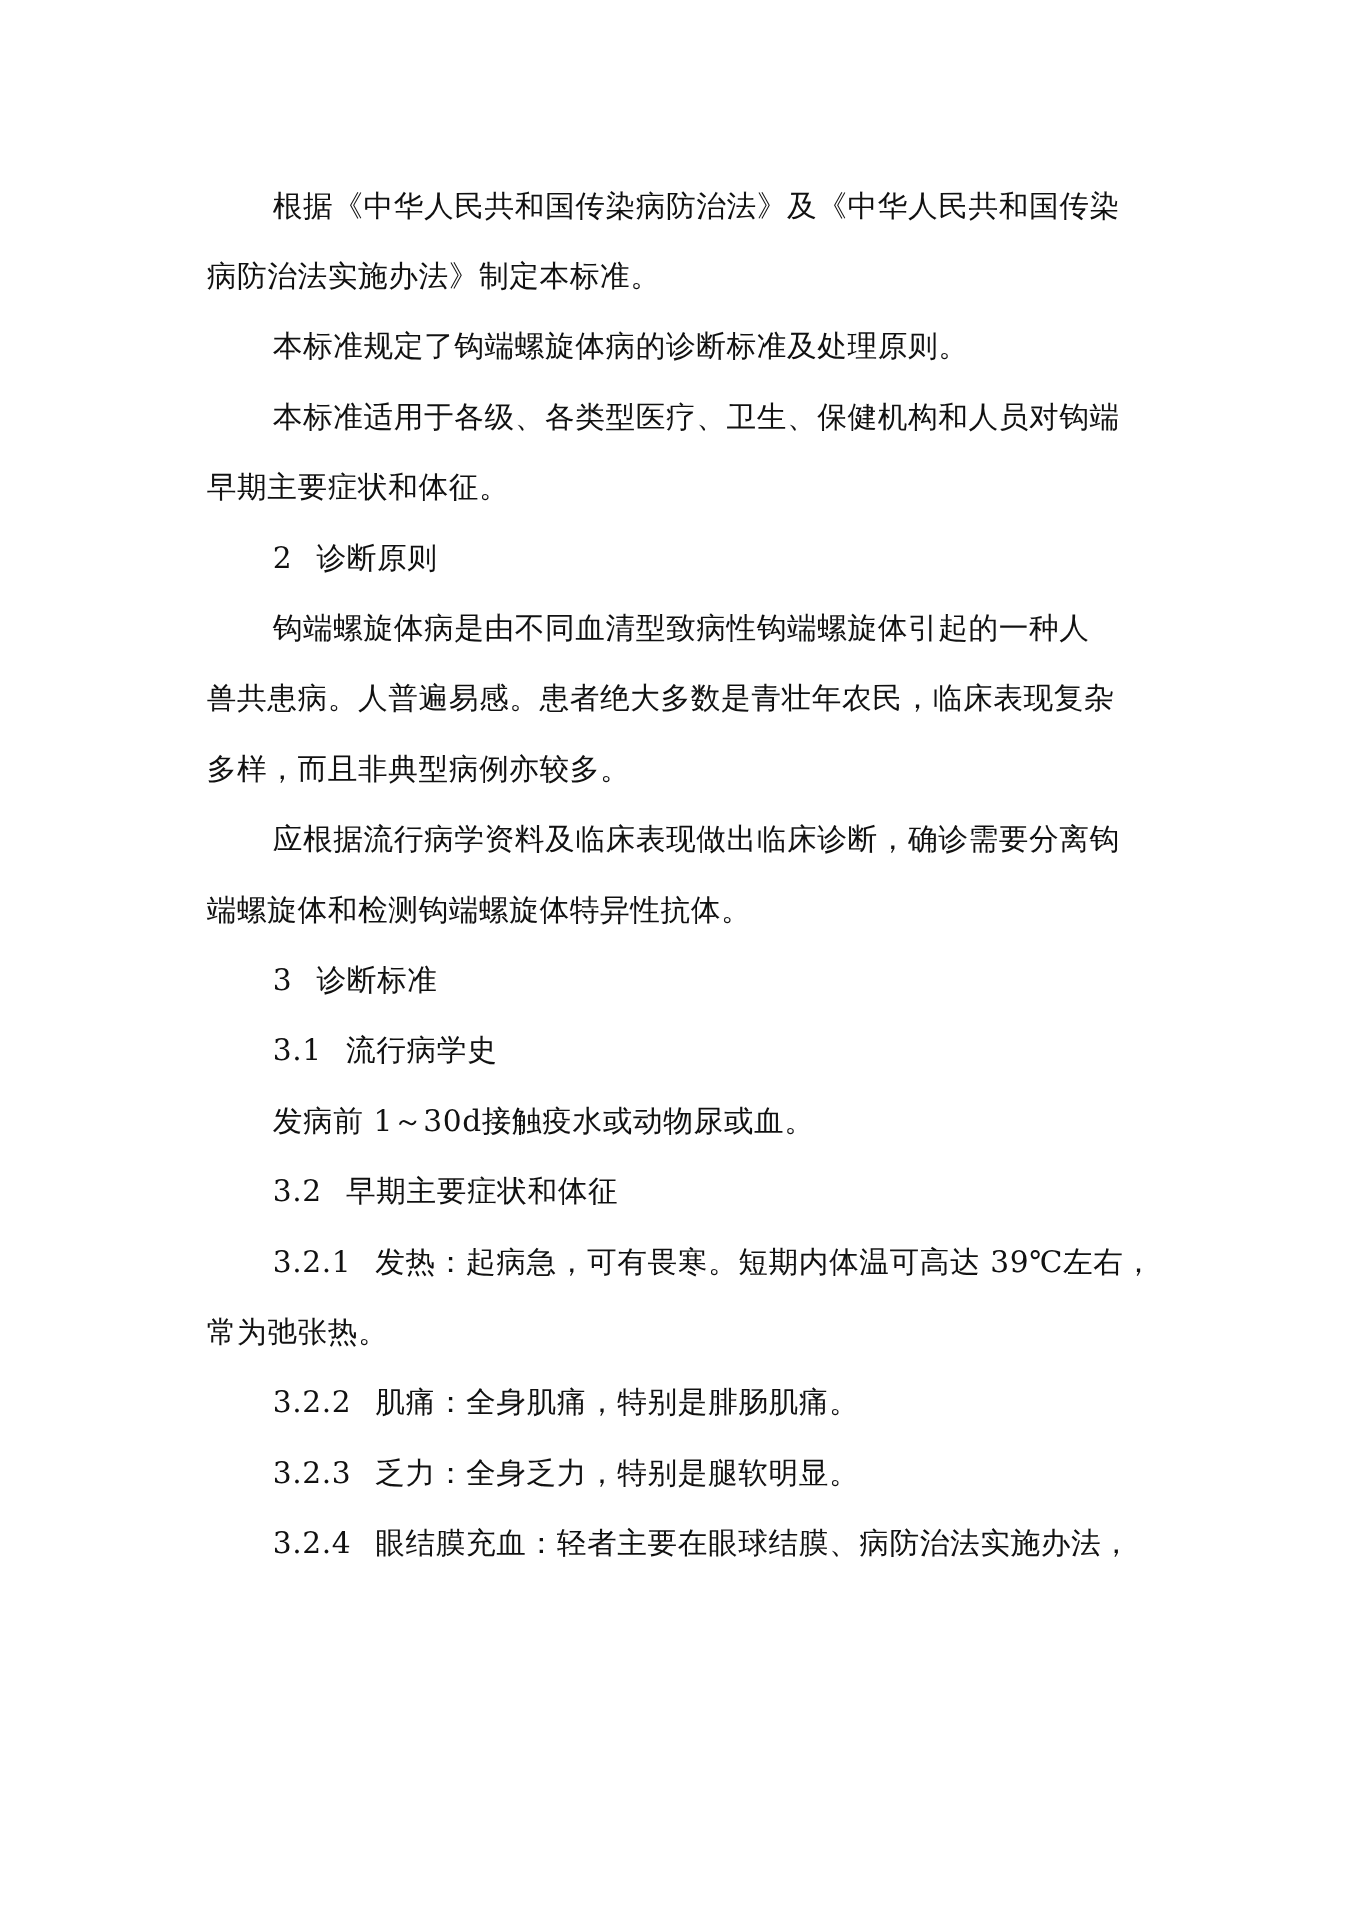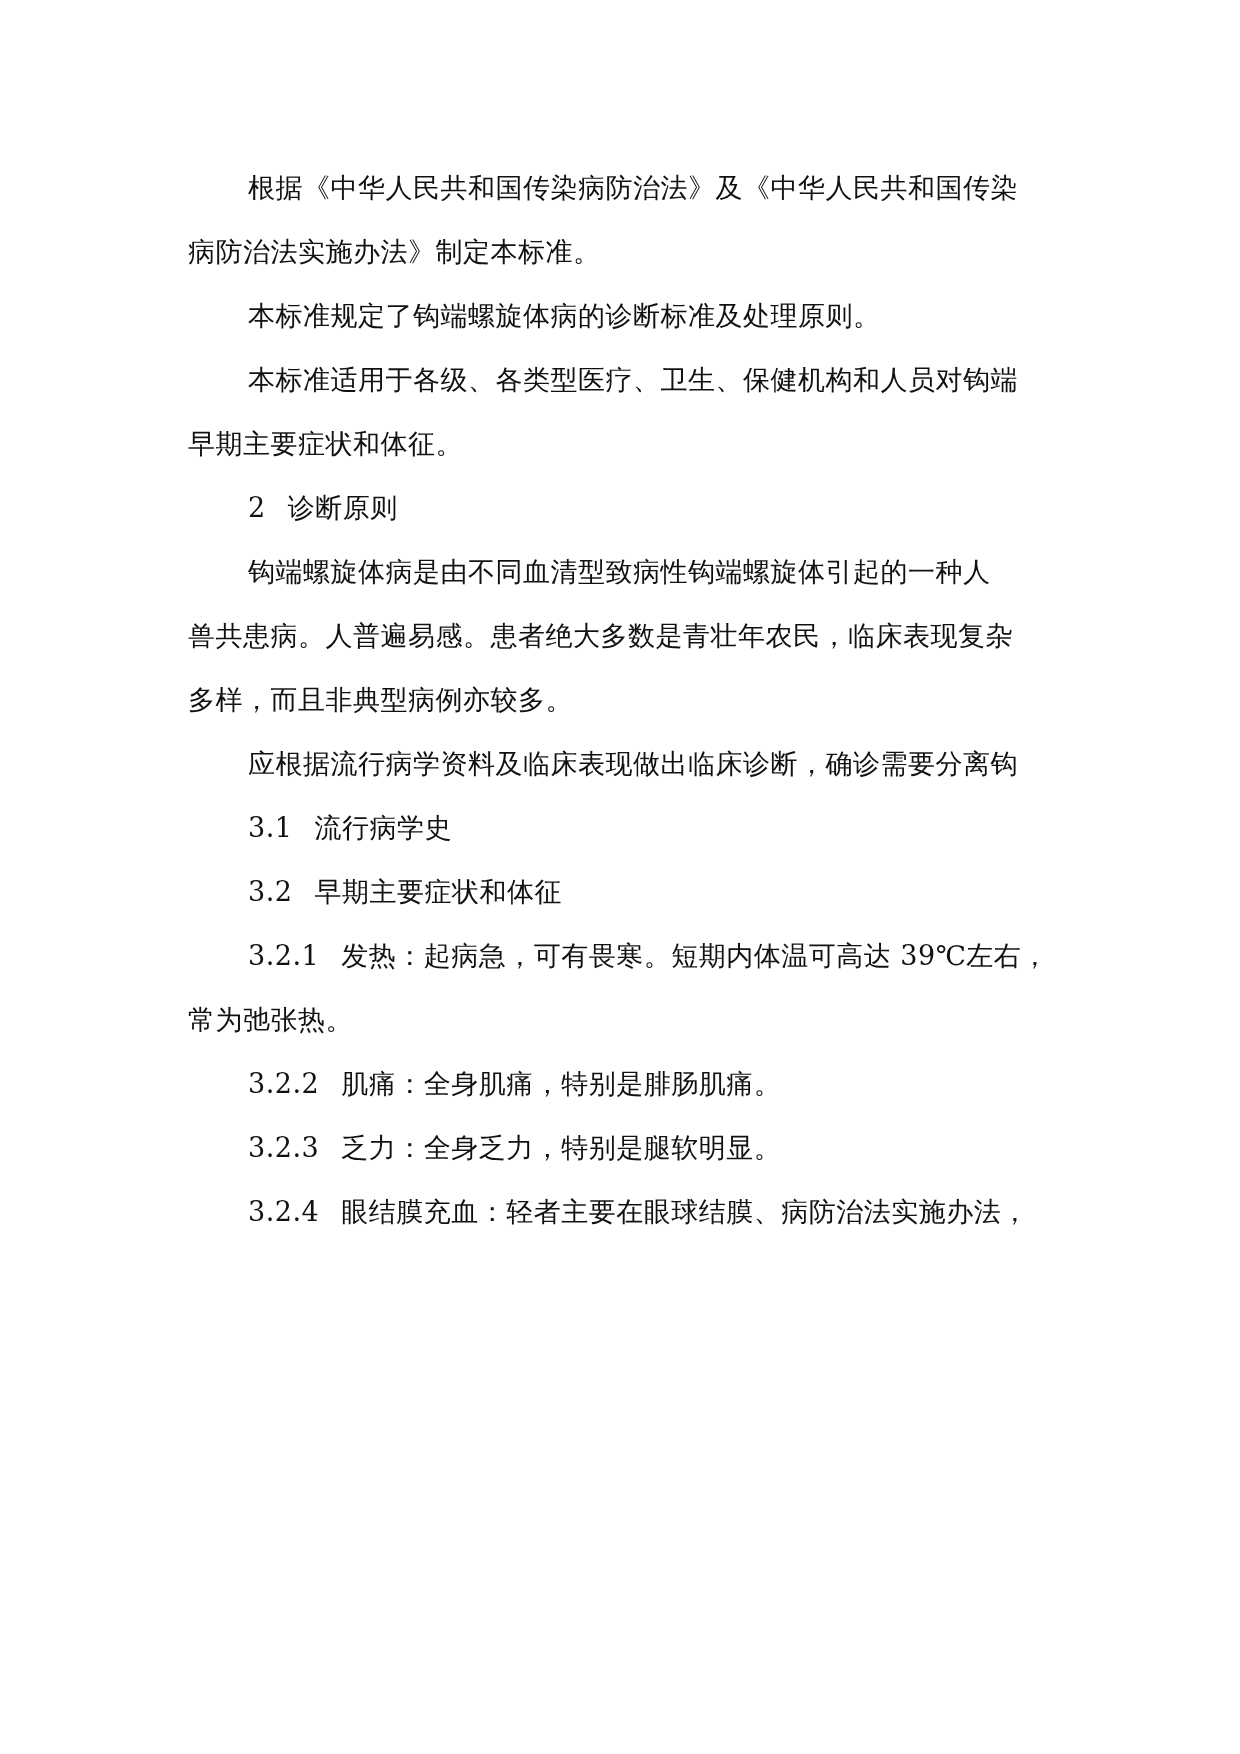--- a/index.html
+++ b/index.html
@@ -47,24 +47,29 @@
   <div class="line indent">本标准适用于各级、各类型医疗、卫生、保健机构和人员对钩端</div>
   <div class="line">早期主要症状和体征。</div>
 
   <div class="line indent">
     <span class="num">2</span><span>诊断原则</span>
   </div>
   <div class="line indent">钩端螺旋体病是由不同血清型致病性钩端螺旋体引起的一种人</div>
   <div class="line">兽共患病。人普遍易感。患者绝大多数是青壮年农民，临床表现复杂</div>
   <div class="line">多样，而且非典型病例亦较多。</div>
   <div class="line indent">应根据流行病学资料及临床表现做出临床诊断，确诊需要分离钩</div>
+  <div class="line">端螺旋体和检测钩端螺旋体特异性抗体。</div>
 
+  <div class="line indent">
+    <span class="num">3</span><span>诊断标准</span>
+  </div>
   <div class="line indent">
     <span class="num">3.1</span><span>流行病学史</span>
   </div>
+  <div class="line indent">发病前 1～30d接触疫水或动物尿或血。</div>
   <div class="line indent">
     <span class="num">3.2</span><span>早期主要症状和体征</span>
   </div>
   <div class="line indent">
     <span class="num">3.2.1</span><span>发热：起病急，可有畏寒。短期内体温可高达 39℃左右，</span>
   </div>
   <div class="line">常为弛张热。</div>
   <div class="line indent">
     <span class="num">3.2.2</span><span>肌痛：全身肌痛，特别是腓肠肌痛。</span>
   </div>

